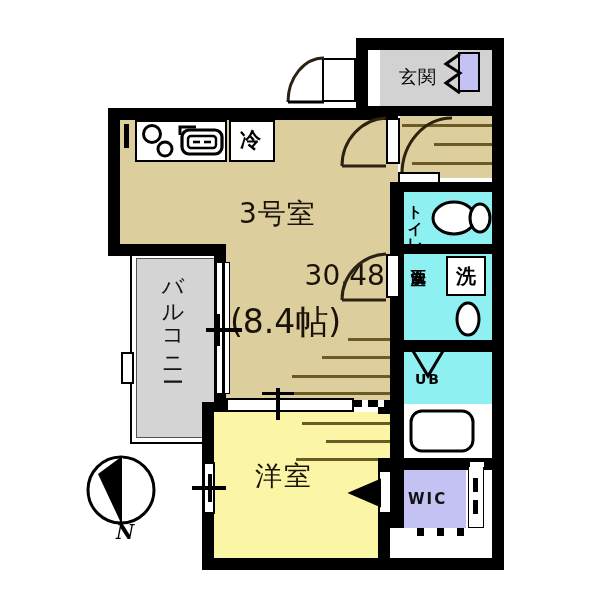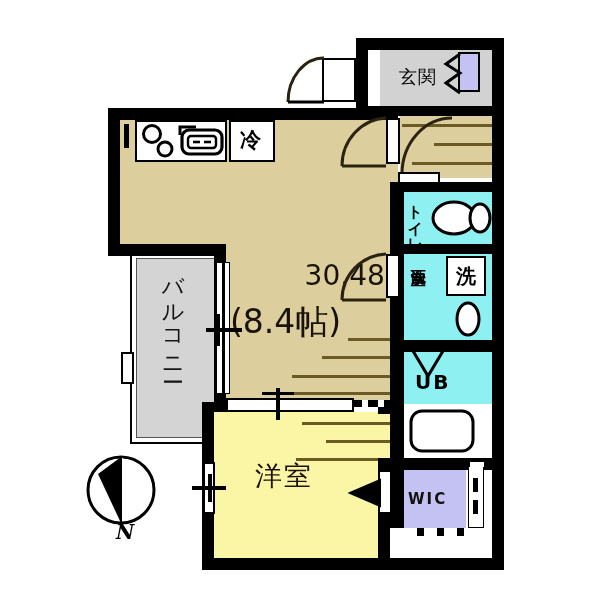--- a/index.html
+++ b/index.html
@@ -69,21 +69,21 @@
     font-size: 27px;
     letter-spacing: 2px;
   }
   .lbl-genkan {
     font-size: 18px;
     font-weight: 400;
     letter-spacing: 1px;
     color: #000;
   }
   .lbl-ub {
-    font-size: 20px;
+    font-size: 14px;
     font-weight: 700;
     letter-spacing: 2px;
     color: #000;
   }
   .lbl-wic {
     font-size: 15px;
     font-weight: 700;
     letter-spacing: 2px;
     color: #111;
   }
@@ -174,20 +174,21 @@
     <line x1="15" y1="21" x2="22" y2="21" stroke="#000" stroke-width="2.6"></line>
     <line x1="26" y1="21" x2="33" y2="21" stroke="#000" stroke-width="2.6"></line>
     <path d="M2 14 L2 6 L18 6" fill="none" stroke="#000" stroke-width="3"></path>
   </svg>
 
   <div class="abs" style="left:124px; top:124px; width:5px; height:24px; background:#000;"></div>
 
   <div class="abs fill-white" style="left:229px; top:120px; width:46px; height:42px; border:2.5px solid #000;"></div>
   <span class="lbl lbl-rei" style="left:240px; top:130px;">冷</span>
 
+  <span class="lbl lbl-room-name" style="left:239px; top:200px;">3号室</span>
   <span class="lbl lbl-area" style="left:229px; top:234px;padding-left:40px;">
     <span>30.48m</span><span class="sup">2</span>
   </span>
   <span class="lbl lbl-jou" style="left:230px; top:305px;">(8.4帖)</span>
 
   <div class="abs wall" style="left:356px; top:38px; width:148px; height:12px;"></div>
   <div class="abs wall" style="left:492px; top:38px; width:12px; height:520px;"></div>
   <div class="abs wall" style="left:356px; top:38px; width:12px; height:72px;"></div>
 
   <div class="abs fill-entrance" style="left:380px; top:50px; width:112px; height:56px;"></div>

